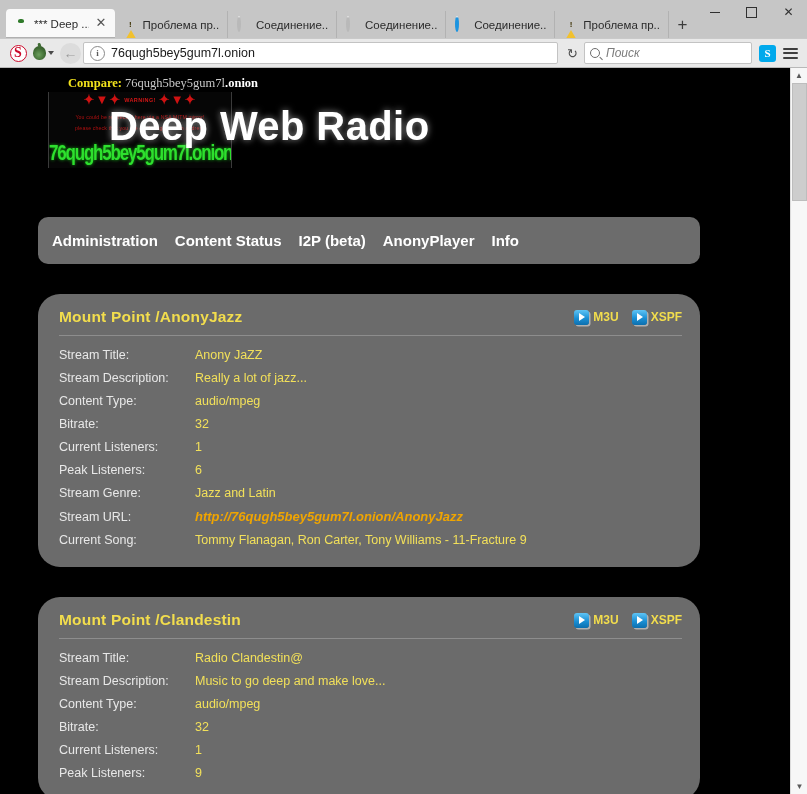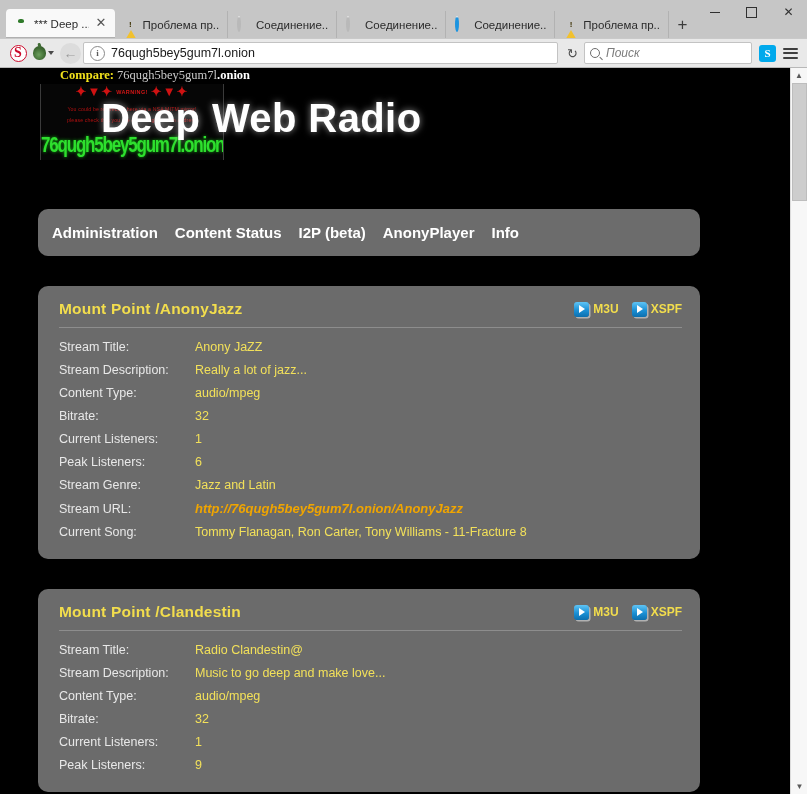--- a/index.html
+++ b/index.html
@@ -292,21 +292,21 @@
     width: 790px;
     height: 100%;
     background: #000;
     overflow: hidden;
   }
 
   
   .site-header {
     position: relative;
     height: 112px;
-    margin: 0;
+    margin: 8px;
   }
   .compare-strip {
     position: absolute;
     left: 40px; top: 0px;
     width: 460px; height: 18px;
     background: #000;
     font-family: "Liberation Serif", serif;
     font-size: 12.5px;
     padding-left: 20px;
     box-sizing: border-box;
@@ -382,21 +382,21 @@
     text-decoration: none;
     margin-right: 17px;
     white-space: nowrap;
   }
 
   
   .panel {
     margin: 30px 0 0 38px;
     width: 662px;
     background: #6b6b6b;
-    border-radius: 10px;
+    border-radius: 22px;
     box-sizing: border-box;
     padding: 14px 18px 16px 21px;
   }
   .panel-head {
     display: flex;
     align-items: center;
     justify-content: space-between;
     padding-bottom: 9px;
   }
   .mount-title {
@@ -626,21 +626,21 @@
             <div class="row">
               <span class="lbl">Stream Genre:</span>
               <span class="val">Jazz and Latin</span>
             </div>
             <div class="row">
               <span class="lbl">Stream URL:</span>
               <span class="val link">http://76qugh5bey5gum7l.onion/AnonyJazz</span>
             </div>
             <div class="row">
               <span class="lbl">Current Song:</span>
-              <span class="val">Tommy Flanagan, Ron Carter, Tony Williams - 11-Fracture 8</span>
+              <span class="val">Tommy Flanagan, Ron Carter, Tony Williams - 11-Fracture 9</span>
             </div>
           </div>
           <div class="panel">
             <div class="panel-head">
               <span class="mount-title"><span>Mount Point</span> <span>/Clandestin</span></span>
               <span class="playlinks">
                 <a class="plink" href="#">
                   <span class="play-ic"></span>
                   <span>M3U</span>
                 </a>

